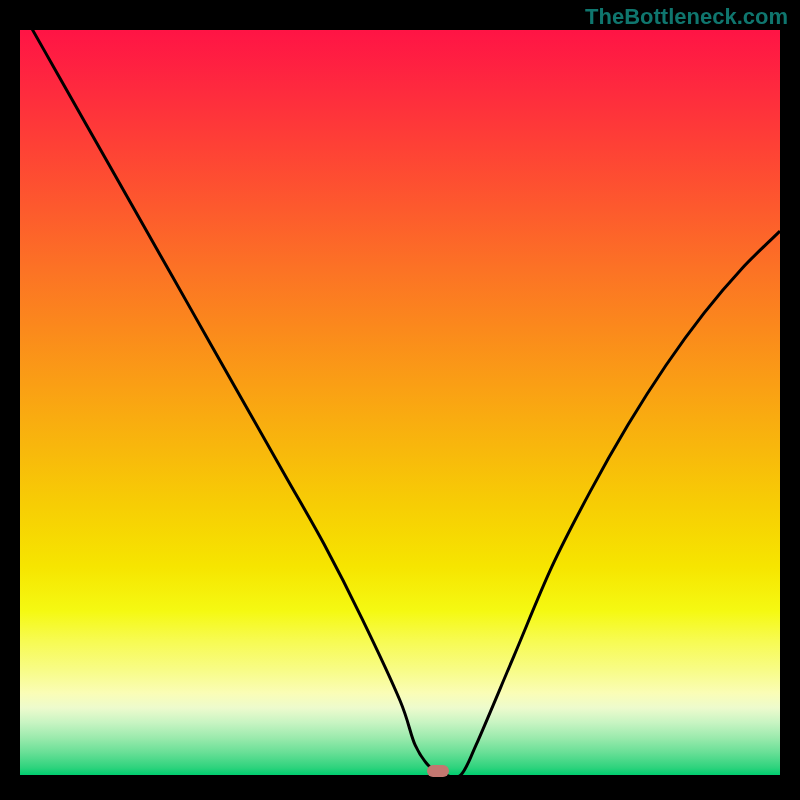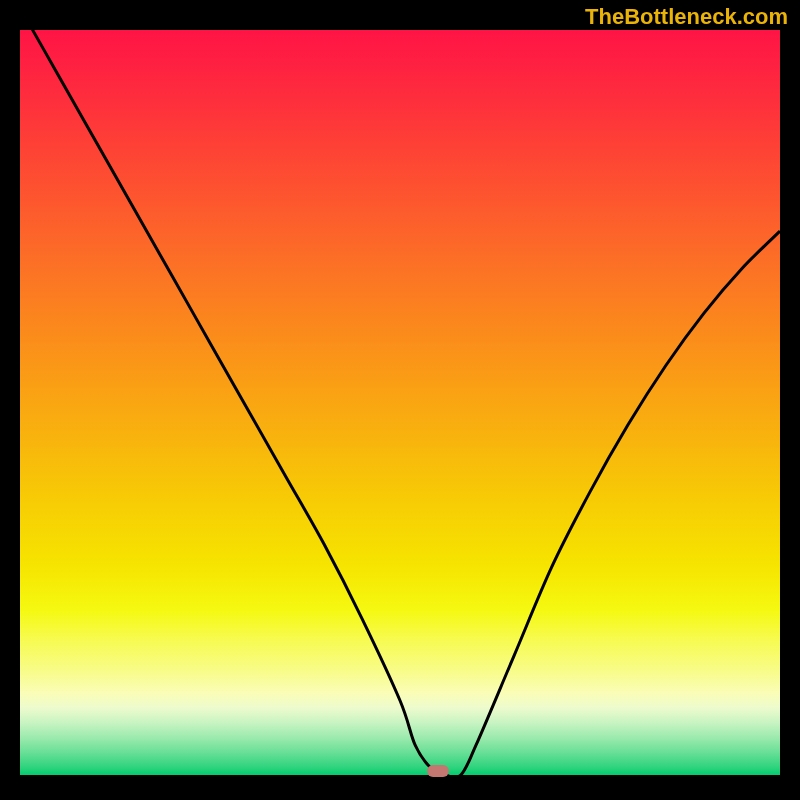--- a/index.html
+++ b/index.html
@@ -11,21 +11,21 @@
   .chart-container {
     position: relative;
     width: 800px;
     height: 800px;
     background: #000;
   }
   .watermark {
     position: absolute;
     top: 4px;
     right: 12px;
-    color: #eab308;
+    color: #0f766e;
     font-size: 22px;
     font-weight: bold;
     font-family: Arial, sans-serif;
     z-index: 10;
   }
   .plot-area {
     position: absolute;
     left: 20px;
     top: 30px;
     width: 760px;

